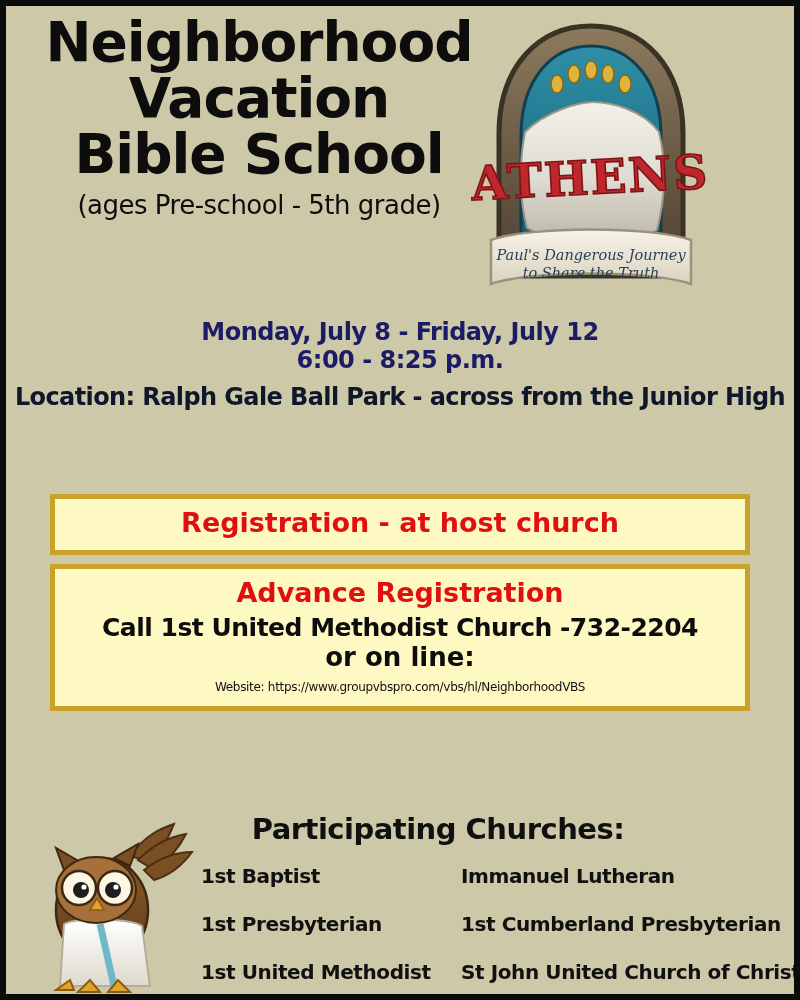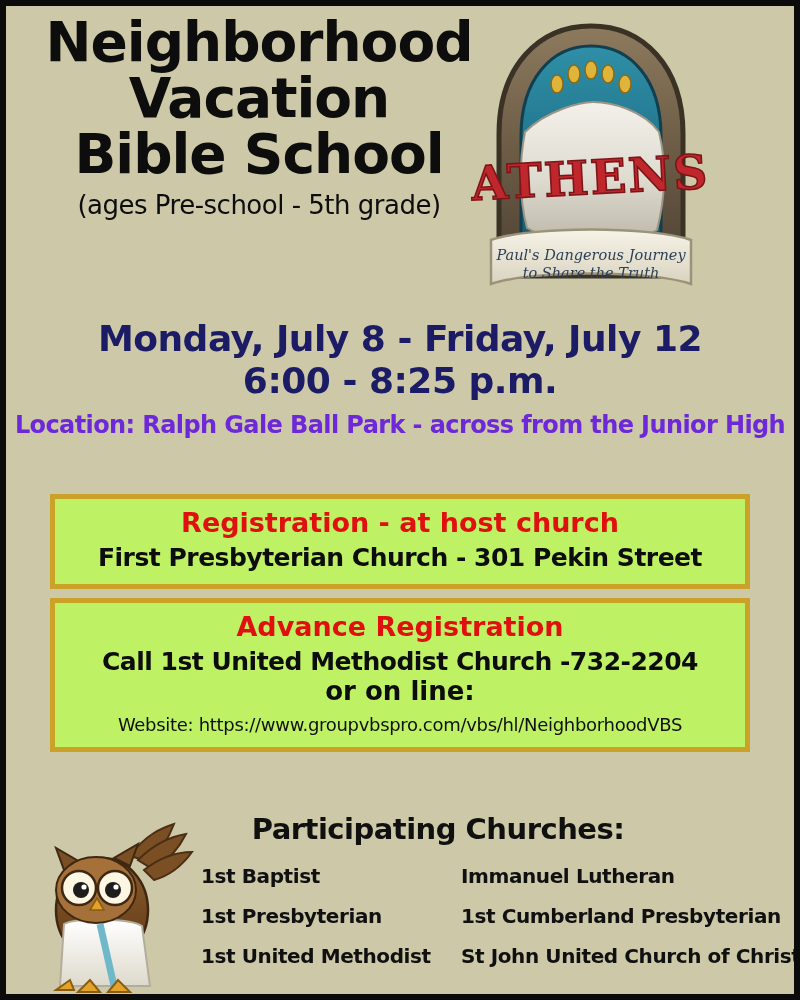--- a/index.html
+++ b/index.html
@@ -63,42 +63,42 @@
   .date-block {
     position: absolute;
     left: 0;
     top: 312px;
     width: 788px;
     text-align: center;
   }
   .date-line {
     font-family: "DejaVu Sans", sans-serif;
     font-weight: bold;
-    font-size: 36px;
+    font-size: 24px;
     color: #1c1c66;
     line-height: 1.18;
     letter-spacing: -0.5px;
   }
   .location-line {
     margin-top: 8px;
     font-family: "DejaVu Sans", sans-serif;
     font-weight: bold;
     font-size: 24px;
-    color: #6d28d9;
+    color: #0f172a;
     letter-spacing: -0.6px;
   }
   
   .panels {
     position: absolute;
     left: 44px;
     top: 488px;
     width: 700px;
   }
   .panel {
-    background: #bef264;
+    background: #fef9c3;
     border: 5px solid #c9a227;
     box-sizing: border-box;
     text-align: center;
     padding: 8px 10px 12px 10px;
   }
   .panel + .panel { margin-top: 9px; }
   .panel-head {
     font-family: "DejaVu Sans", sans-serif;
     font-weight: bold;
     font-size: 27px;
@@ -116,21 +116,21 @@
   .panel-sub2 {
     margin-top: 0;
     font-family: "DejaVu Sans", sans-serif;
     font-weight: bold;
     font-size: 26px;
     color: #0d0d0d;
   }
   .panel-url {
     margin-top: 8px;
     font-family: "DejaVu Sans", sans-serif;
-    font-size: 18px;
+    font-size: 12px;
     color: #111111;
     letter-spacing: -0.3px;
   }
   
   .churches {
     position: absolute;
     left: 0;
     top: 806px;
     width: 788px;
   }
@@ -140,21 +140,21 @@
     font-weight: bold;
     font-size: 29px;
     color: #101010;
     padding-left: 76px;
     letter-spacing: -0.5px;
   }
   .churches-grid {
     margin-top: 18px;
     display: grid;
     grid-template-columns: 260px 340px;
-    row-gap: 16px;
+    row-gap: 24px;
     padding-left: 195px;
     box-sizing: border-box;
   }
   .church {
     font-family: "DejaVu Sans", sans-serif;
     font-weight: bold;
     font-size: 20px;
     color: #101010;
     letter-spacing: -0.4px;
     white-space: nowrap;
@@ -241,21 +241,20 @@
 
   <div class="date-block">
     <div class="date-line">Monday, July 8 - Friday, July 12</div>
     <div class="date-line">6:00 - 8:25 p.m.</div>
     <div class="location-line">Location: Ralph Gale Ball Park - across from the Junior High</div>
   </div>
 
   <div class="panels">
     <div class="panel">
       <div class="panel-head">Registration - at host church</div>
-      <div class="panel-sub">First Presbyterian Church - 301 Pekin Street</div>
     </div>
     <div class="panel">
       <div class="panel-head">Advance Registration</div>
       <div class="panel-sub">Call 1st United Methodist Church -732-2204</div>
       <div class="panel-sub2">or on line:</div>
       <div class="panel-url">Website: https://www.groupvbspro.com/vbs/hl/NeighborhoodVBS</div>
     </div>
   </div>
 
   <div class="churches">

